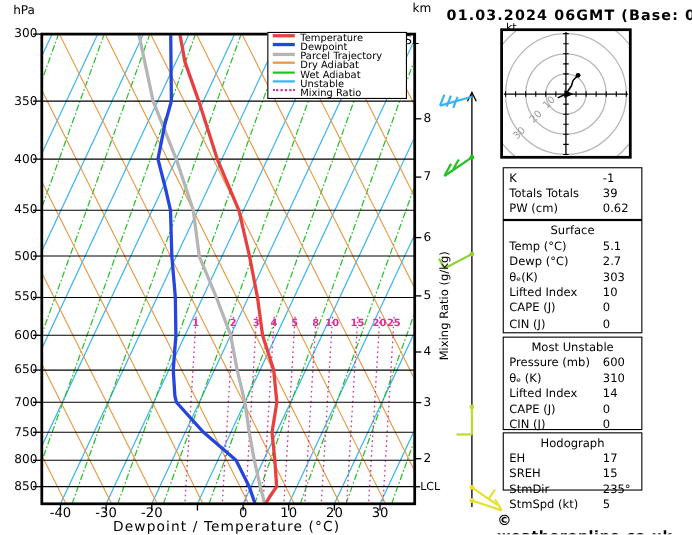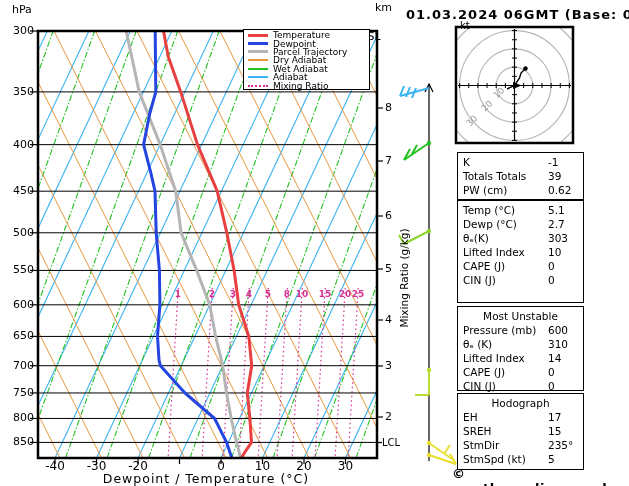--- a/index.html
+++ b/index.html
@@ -6,21 +6,21 @@
   #stage{position:relative;width:629px;height:486px;background:#fff;overflow:hidden;
          font-family:"DejaVu Sans",sans-serif;color:#000;}
   .abs{position:absolute;}
   .lbl{font-size:11px;line-height:12px;white-space:nowrap;}
   .bold{font-weight:bold;}
   #plot-svg{position:absolute;left:0;top:0;}
   .title{font-size:13px;font-weight:bold;letter-spacing:1px;white-space:nowrap;}
   
   #legend{left:243px;top:29px;width:127px;height:61px;background:#fff;border:1.5px solid #000;
           box-sizing:border-box;padding:1px 0 0 4px;}
-  .leg-row{display:flex;align-items:center;height:8.4px;}
+  .leg-row{display:flex;align-items:flex-start;height:8.4px;}
   .leg-swatch{width:20px;flex:0 0 20px;margin-right:5px;}
   .leg-label{font-size:9px;line-height:8px;white-space:nowrap;}
   
   .tbox{left:457px;width:127px;background:#fff;border:1.5px solid #000;box-sizing:border-box;
         padding:2px 0 0 5px;}
   .trow{display:flex;font-size:10.5px;line-height:14.1px;white-space:nowrap;}
   .trow .tl{flex:0 0 85px;}
   .trow .tv{flex:1;}
   .thead{font-size:10.5px;line-height:14.1px;text-align:center;margin-left:-5px;}
   #xlabel{font-size:12.5px;letter-spacing:1px;}
@@ -274,21 +274,21 @@
     <div class="leg-row">
       <div class="leg-swatch" style="height: 2px; background: rgb(232, 151, 63);"></div>
       <span class="leg-label">Dry Adiabat</span>
       </div>
     <div class="leg-row">
       <div class="leg-swatch" style="height: 2px; background: rgb(34, 193, 34);"></div>
       <span class="leg-label">Wet Adiabat</span>
       </div>
     <div class="leg-row">
       <div class="leg-swatch" style="height: 2px; background: rgb(58, 180, 242);"></div>
-      <span class="leg-label">Adiabat</span>
+      <span class="leg-label">Unstable</span>
       </div>
     <div class="leg-row">
       <div class="leg-swatch" style="border-top: 2px dotted rgb(214, 48, 148); height: 0px;"></div>
       <span class="leg-label">Mixing Ratio</span>
       </div>
   </div>
 
   <div id="pressure-labels" class="abs" style="left:0;top:0;">
       <span class="abs lbl" style="left: 2px; top: 25px; width: 32px; text-align: right;">300</span>
       <span class="abs lbl" style="left: 2px; top: 85.8948px; width: 32px; text-align: right;">350</span>
@@ -344,20 +344,21 @@
         <span class="tl">Totals Totals</span>
         <span class="tv">39</span>
       </div>
     <div class="trow">
         <span class="tl">PW (cm)</span>
         <span class="tv">0.62</span>
       </div>
   </div>
 
   <div class="abs tbox" style="top:200px;height:103px;">
+    <div class="thead">Surface</div>
     <div class="trow">
         <span class="tl">Temp (°C)</span>
         <span class="tv">5.1</span>
       </div>
     <div class="trow">
         <span class="tl">Dewp (°C)</span>
         <span class="tv">2.7</span>
       </div>
     <div class="trow">
         <span class="tl">θₑ(K)</span>
@@ -394,21 +395,21 @@
     <div class="trow">
         <span class="tl">CAPE (J)</span>
         <span class="tv">0</span>
       </div>
     <div class="trow">
         <span class="tl">CIN (J)</span>
         <span class="tv">0</span>
       </div>
   </div>
 
-  <div class="abs tbox" style="top:393px;height:77px;">
+  <div class="abs tbox" style="top:393px;height:53px;">
     <div class="thead">Hodograph</div>
     <div class="trow">
         <span class="tl">EH</span>
         <span class="tv">17</span>
       </div>
     <div class="trow">
         <span class="tl">SREH</span>
         <span class="tv">15</span>
       </div>
     <div class="trow">

